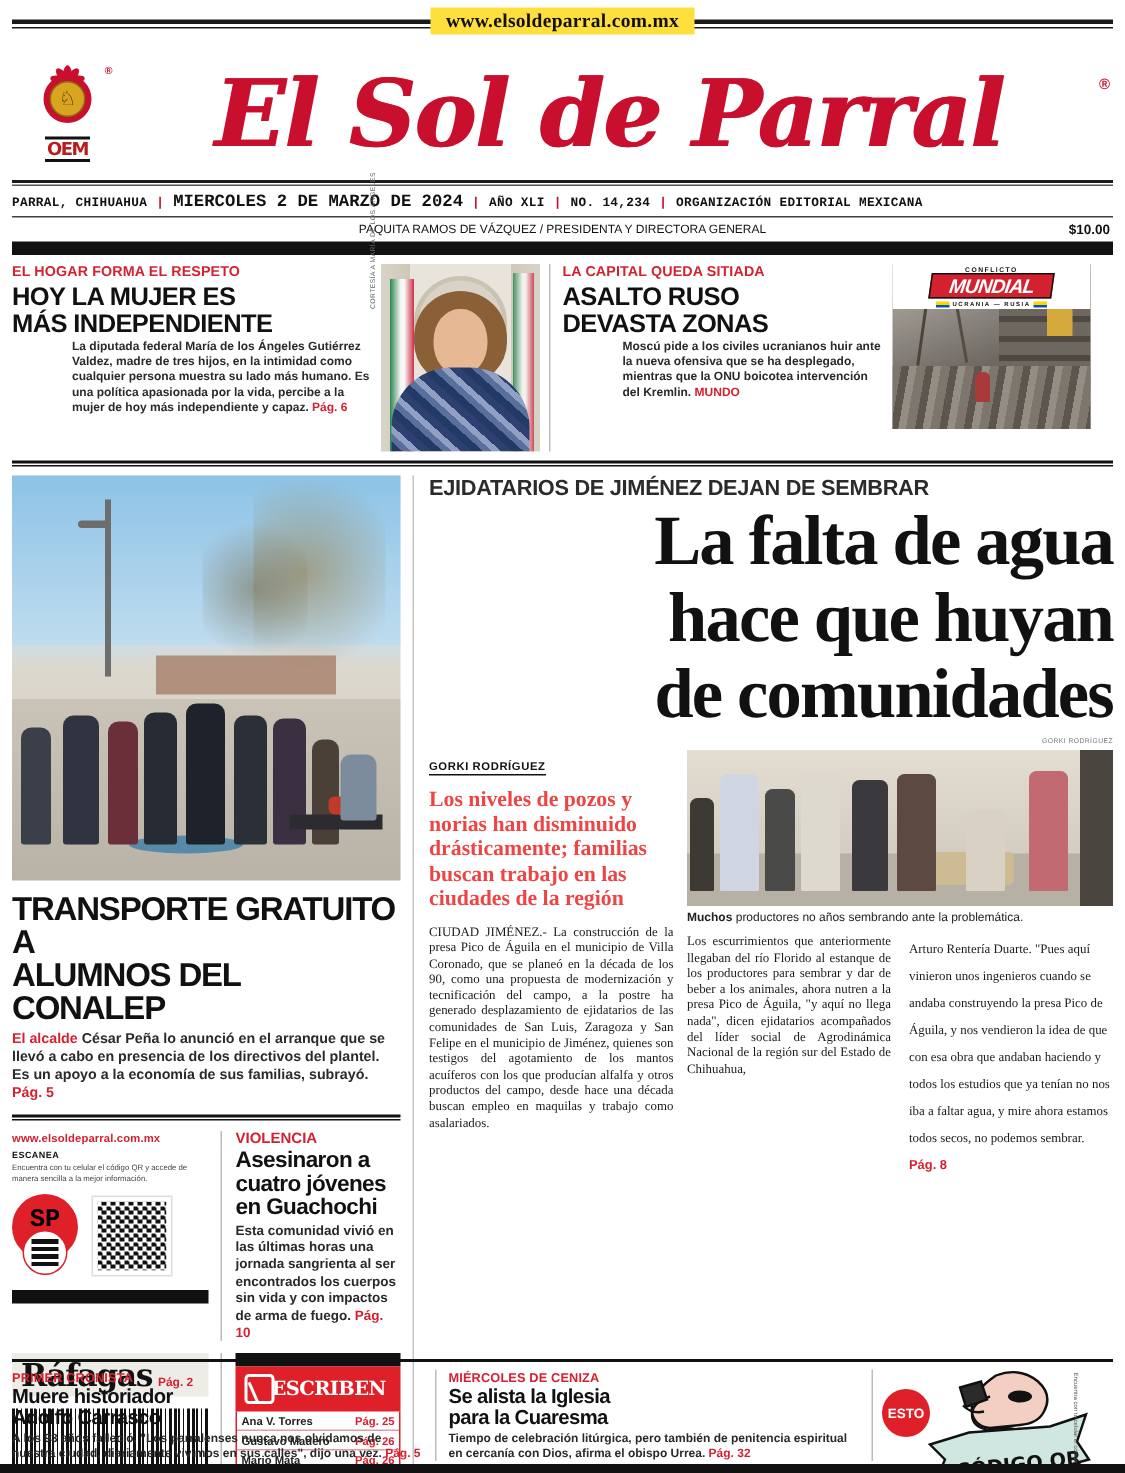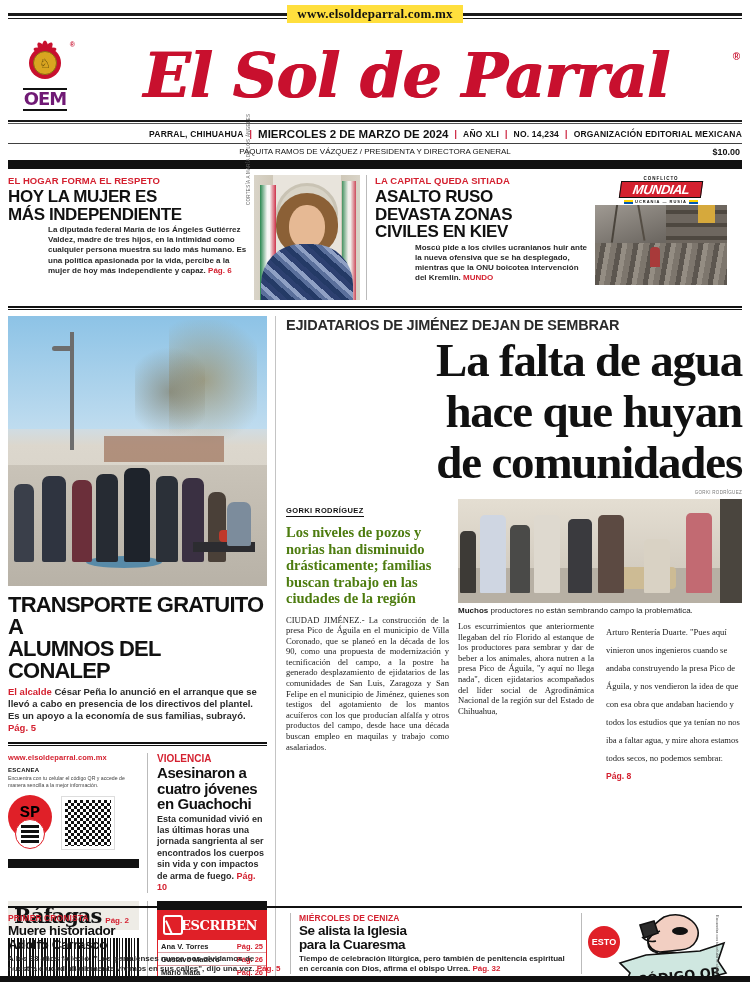--- a/index.html
+++ b/index.html
@@ -18,34 +18,34 @@
   }
   
   .masthead{display:flex;align-items:center;padding:4px 10px 0 12px;height:92px;}
   .oem{width:66px;display:flex;flex-direction:column;align-items:center;justify-content:center;flex:none;}
   .sunlogo{position:relative;width:50px;height:44px;}
   .sunlogo .ray{position:absolute;left:50%;top:50%;width:7px;height:21px;background:#c8102e;border-radius:50% 50% 40% 40%;transform-origin:50% 0;}
   .sunlogo .core{position:absolute;left:9px;top:6px;width:32px;height:32px;border-radius:50%;background:#c8102e;}
   .sunlogo .core2{position:absolute;left:13px;top:10px;width:24px;height:24px;border-radius:50%;background:#d9a520;border:1px solid #8a6a10;}
   .sunlogo .glyph{position:absolute;left:13px;top:10px;width:24px;height:24px;display:flex;align-items:center;justify-content:center;font-size:13px;color:#3a2a00;font-family:"DejaVu Sans",sans-serif;}
   .sunlogo .reg{position:absolute;right:-5px;top:0px;font-size:7px;color:#c8102e;font-weight:bold;}
-  .oemword{margin-top:3px;font-family:"DejaVu Sans",sans-serif;font-weight:bold;font-size:18px;letter-spacing:-1px;color:#701a75;
+  .oemword{margin-top:3px;font-family:"DejaVu Sans",sans-serif;font-weight:bold;font-size:12px;letter-spacing:-1px;color:#b91c1c;
            border-top:2px solid #111;border-bottom:2px solid #111;padding:0 1px;line-height:1.05;}
   .nameplate{flex:1;text-align:center;position:relative;padding-right:6px;}
   .nameplate .title{
     font-family:"DejaVu Serif",serif;font-weight:bold;font-style:italic;color:#c8102e;
     font-size:62px;line-height:74px;letter-spacing:-1px;white-space:nowrap;
     text-shadow:1px 0 0 #c8102e;
   }
   .nameplate .regbig{position:absolute;right:0px;top:12px;font-size:10px;color:#c8102e;font-weight:bold;font-family:"Liberation Sans",sans-serif;}
   
   .datelines{margin:0 8px;}
   .dl-rule{height:2px;background:#1a1a1a;}
   .dl-rule-thin{height:1px;background:#555;margin-top:1px;}
-  .dateline{display:flex;align-items:center;justify-content:flex-end;gap:6px;font-size:8.5px;letter-spacing:.2px;padding:4px 0 3px;font-weight:bold;}
+  .dateline{display:flex;align-items:center;justify-content:flex-start;gap:6px;font-size:8.5px;letter-spacing:.2px;padding:4px 0 3px;font-weight:bold;font-family:Liberation Mono, monospace;}
   .dateline .sep{color:#c8102e;font-weight:bold;}
   .dateline .big{font-size:11.5px;font-weight:bold;letter-spacing:0;}
   .dl2{display:flex;align-items:center;justify-content:center;position:relative;font-size:8px;padding:3px 0 4px;border-top:1px solid #404040;}
   .dl2 .price{position:absolute;right:2px;font-weight:bold;font-size:9px;}
   .blackbar{height:9px;background:#111;margin:0 8px;}
   
   .topbriefs{display:flex;margin:6px 8px 0 8px;gap:0;}
   .tb{display:flex;gap:6px;flex:1;padding:0 6px;}
   .tb:first-child{padding-left:0;border-right:1px solid #bbb;}
   .tb:last-child{padding-right:15px;padding-left:8px;}
@@ -145,21 +145,21 @@
   .esrow .n{font-weight:bold;color:#222;}
   .esrow .p{font-weight:bold;color:#d42130;font-size:7.5px;}
   .esbox{border:1px solid #e02028;border-top:none;}
   
   .lead-kicker{font-weight:bold;font-size:14.5px;letter-spacing:-.2px;color:#2b2b2b;margin:1px 0 2px;}
   .lead-head{font-family:"Liberation Serif",serif;font-weight:bold;font-size:47px;line-height:51px;letter-spacing:-1.2px;text-align:right;color:#111;}
   .credit-r{text-align:right;font-size:4.5px;color:#777;margin-top:2px;letter-spacing:.3px;}
   .lead-body{display:flex;margin-top:4px;}
   .lb-col{width:172px;flex:none;padding-right:9px;}
   .byline{font-size:7.5px;font-weight:bold;letter-spacing:.4px;border-bottom:1px solid #111;display:inline-block;padding-bottom:1px;}
-  .deck{font-family:"Liberation Serif",serif;font-weight:bold;font-size:14.5px;line-height:16.5px;margin:7px 0 8px;color:#4d7c0f;}
+  .deck{font-family:"Liberation Serif",serif;font-weight:bold;font-size:14.5px;line-height:16.5px;margin:7px 0 8px;color:#ef4444;}
   .body-ser{font-family:"Liberation Serif",serif;font-size:8.6px;line-height:10.6px;text-align:justify;color:#1a1a1a;}
   .lb-right{flex:1;}
   .ph-prod{height:104px;position:relative;overflow:hidden;background:linear-gradient(#d8d2c8,#cfc8bc 60%,#bdb6aa);}
   .ph-prod .wall{position:absolute;inset:0 0 32% 0;background:linear-gradient(#e4ded2,#d3ccc0);}
   .ph-prod .floor{position:absolute;left:0;right:0;bottom:0;height:34%;background:#b7b0a4;}
   .ph-prod .door{position:absolute;right:0;top:0;width:22px;height:100%;background:#4a453e;}
   .ph-prod .bench{position:absolute;left:52%;bottom:14px;width:70px;height:22px;background:#cdbb94;border-radius:4px;}
   .pp{position:absolute;bottom:10px;border-radius:5px 5px 1px 1px;}
   .cap{font-size:8px;line-height:10px;margin-top:3px;color:#222;}
   .cap b{font-weight:bold;}
@@ -265,21 +265,20 @@
         </div>
       </div>
     </div>
 
     <div class="tb">
       <div class="tb-text">
         <div class="kicker">LA CAPITAL QUEDA SITIADA</div>
         <div class="tb-head">
           <div>ASALTO RUSO</div>
           <div>DEVASTA ZONAS</div>
-          <div>CIVILES EN KIEV</div>
         </div>
         <div class="tb-body">
           <span>Moscú pide a los civiles ucranianos huir ante la nueva ofensiva que se ha desplegado, mientras que la ONU boicotea intervención del Kremlin.</span>
           <span class="tag">MUNDO</span>
         </div>
       </div>
       <div class="tb-photo" style="width:132px">
         <div class="ph ph-kiev">
           <div class="bld"></div>
             <div class="rub1"></div>
@@ -424,21 +423,21 @@
             <div class="pp" style="left:22px;width:26px;height:78px;background:#cfd6e2"></div>
             <div class="pp" style="left:52px;width:20px;height:68px;background:#4a4a48"></div>
             <div class="pp" style="left:76px;width:26px;height:78px;background:#ded9cf"></div>
             <div class="pp" style="left:110px;width:24px;height:74px;background:#3a3a3e"></div>
             <div class="pp" style="left:140px;width:26px;height:78px;background:#5c4a42"></div>
             <div class="pp" style="left:186px;width:26px;height:54px;background:#d9d2c4"></div>
             <div class="pp" style="left:228px;width:26px;height:80px;background:#c26a72"></div>
           </div>
           <div class="cap">
             <b>Muchos</b>
-            <span>productores no están sembrando campo la problemática.</span>
+            <span>productores no años sembrando ante la problemática.</span>
           </div>
           <div class="twocol">
             <div class="c body-ser">Los escurrimientos que anteriormente llegaban del río Florido al estanque de los productores para sembrar y dar de beber a los animales, ahora nutren a la presa Pico de Águila, "y aquí no llega nada", dicen ejidatarios acompañados del líder social de Agrodinámica Nacional de la región sur del Estado de Chihuahua,</div>
             <div class="c">
               <span class="body-ser">Arturo Rentería Duarte.
 "Pues aquí vinieron unos ingenieros cuando se andaba construyendo la presa Pico de Águila, y nos vendieron la idea de que con esa obra que andaban haciendo y todos los estudios que ya tenían no nos iba a faltar agua, y mire ahora estamos todos secos, no podemos sembrar.</span>
               <span class="body-ser" style="color:#d42130;font-weight:bold;font-family:'Liberation Sans',sans-serif;">Pág. 8</span>
             </div>
           </div>
         </div>

